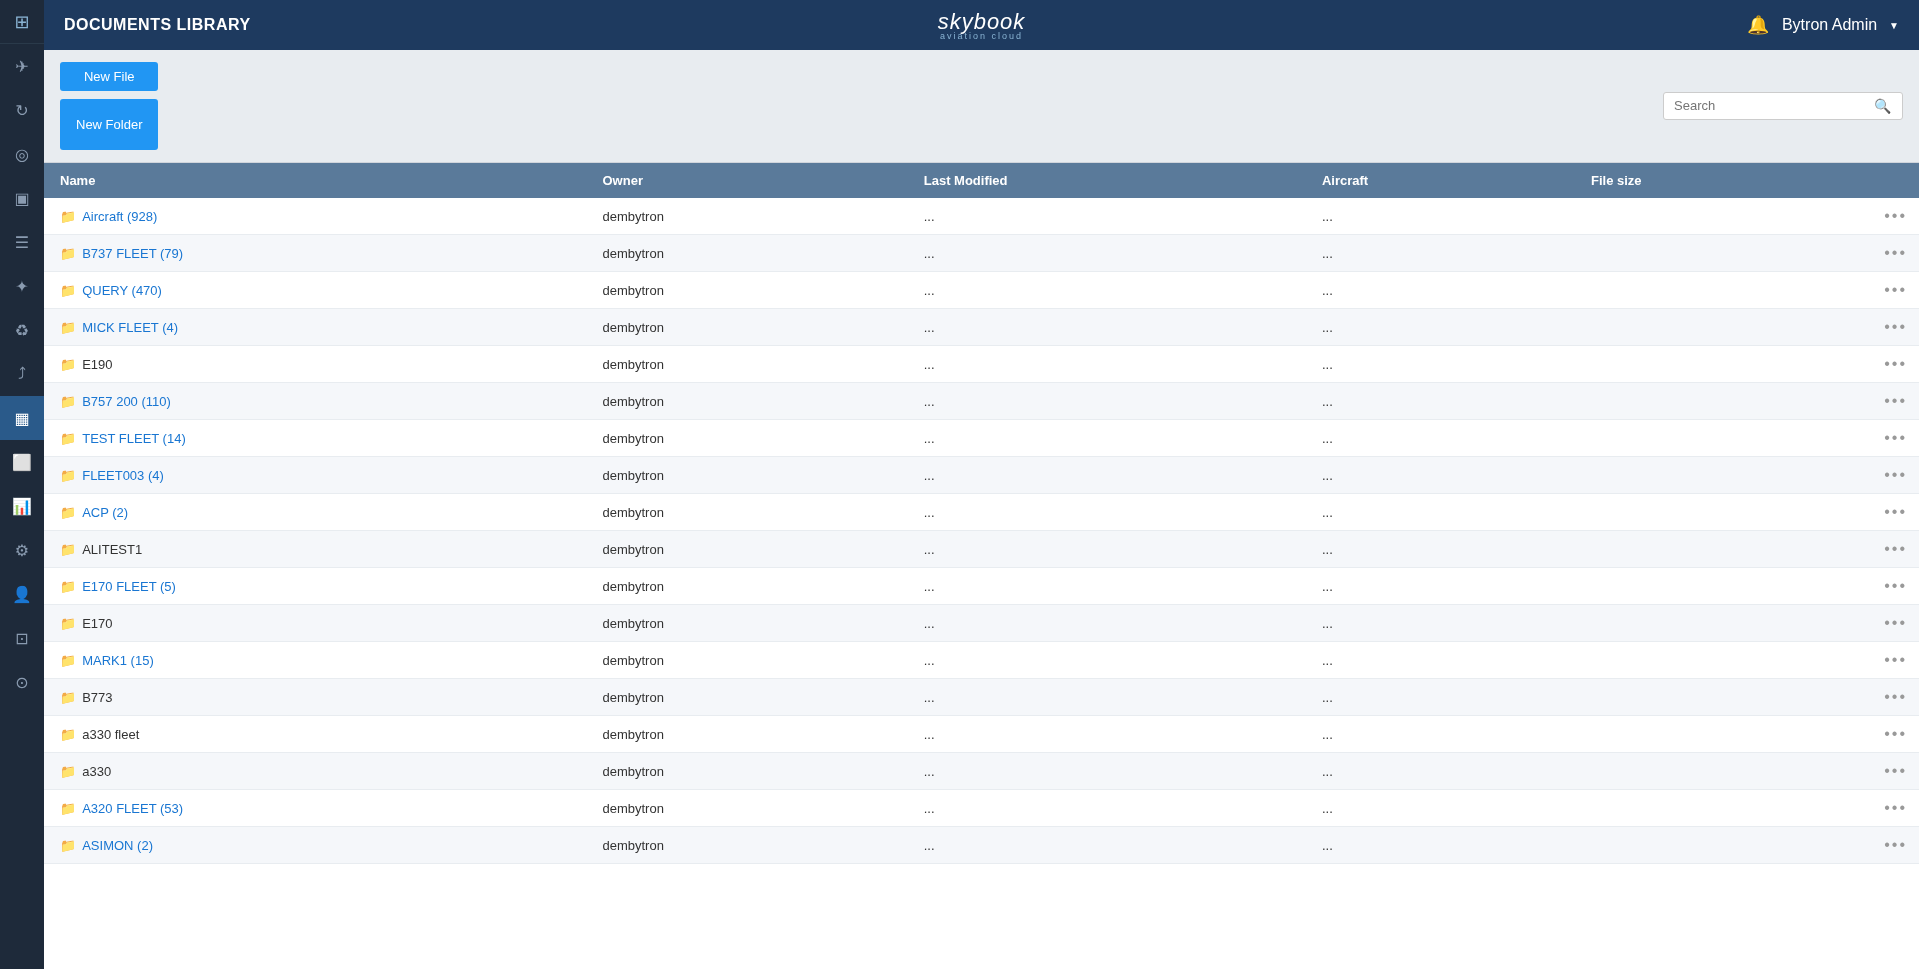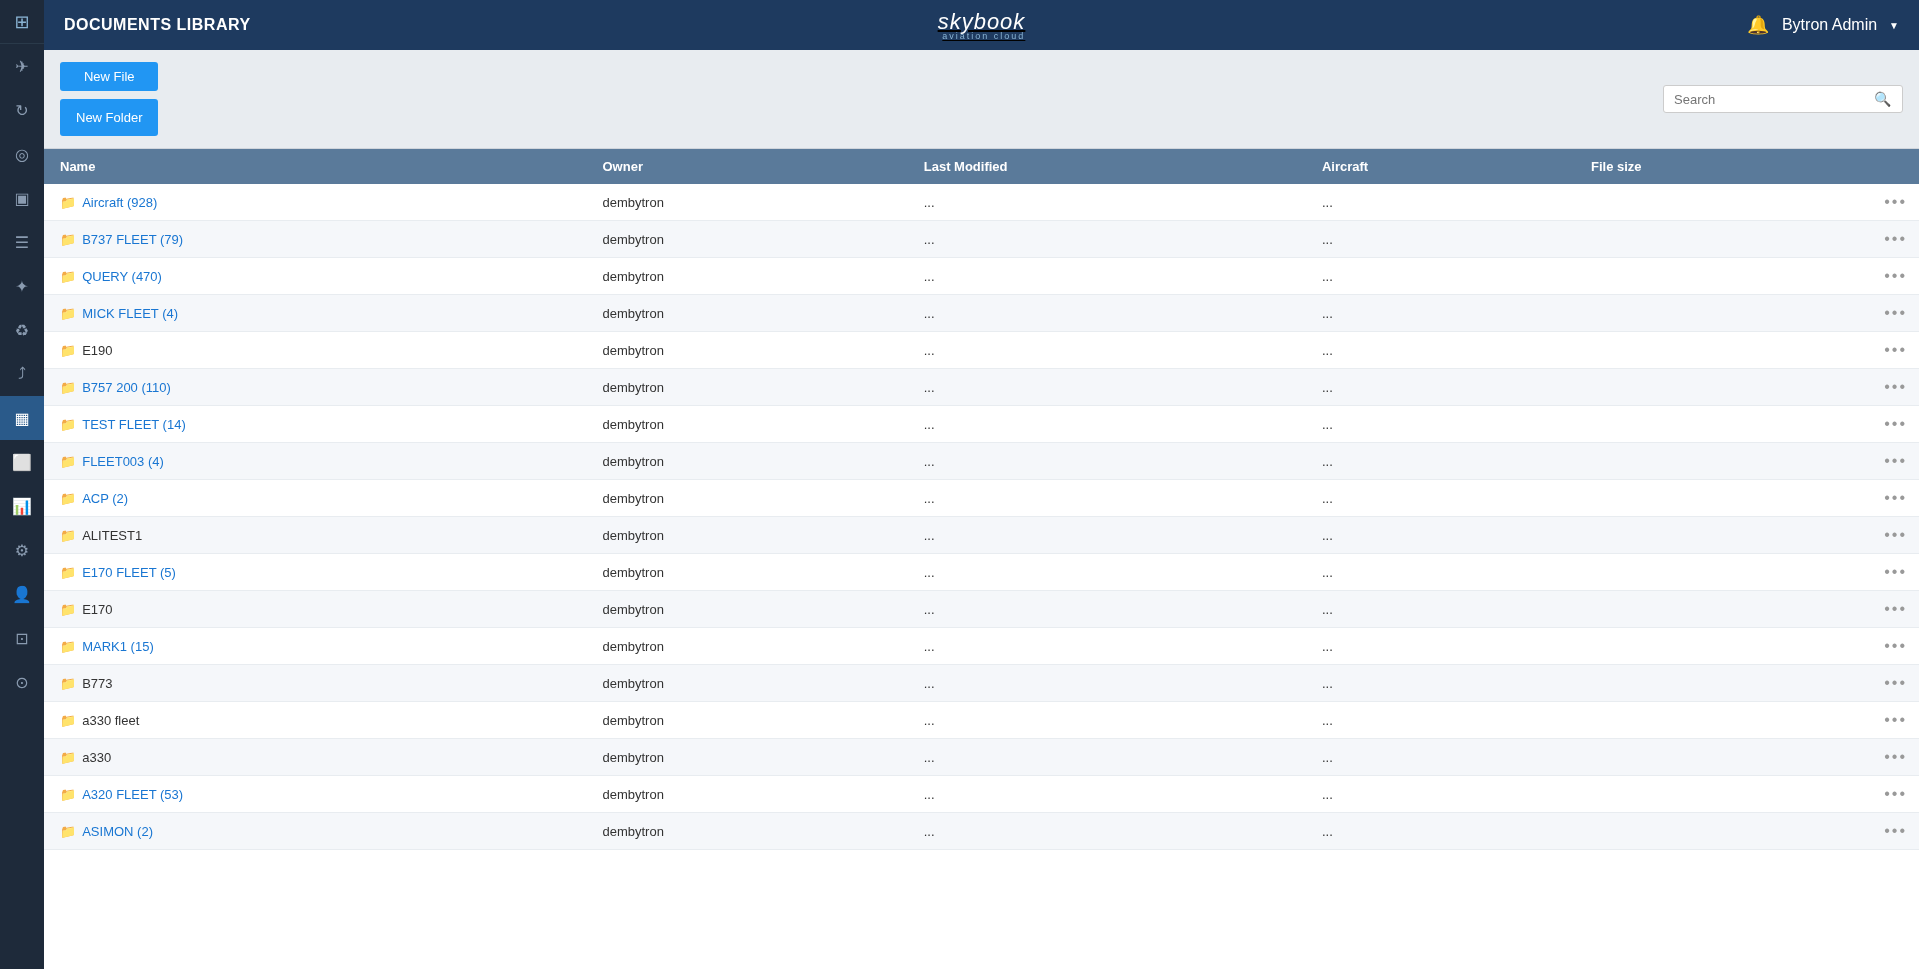--- a/index.html
+++ b/index.html
@@ -91,29 +91,29 @@
       padding: 7px 16px;
       border-radius: 3px;
       font-size: 13px;
       cursor: pointer;
       font-weight: 500;
     }
     .btn-new-folder {
       background: #2196F3;
       color: white;
       border: none;
-      padding: 11px 16px;
+      padding: 18px 16px;
       border-radius: 3px;
       font-size: 13px;
       cursor: pointer;
       font-weight: 500;
     }
     .search-box {
       display: flex;
-      align-items: center;
+      align-items: flex-start;
       background: white;
       border: 1px solid #ccc;
       border-radius: 3px;
       padding: 5px 10px;
       width: 240px;
     }
     .search-box input {
       border: none;
       outline: none;
       font-size: 13px;
@@ -257,21 +257,21 @@
   </div>
   <div class="sidebar-item">
     <span>⊙</span>
   </div>
 </div>
 
 <div class="main">
 
   <div class="header" style="position:relative;">
     <span class="header-title">DOCUMENTS LIBRARY</span>
-    <div style="position:absolute; left:50%; transform:translateX(-50%); text-align:right;text-decoration:underline;">
+    <div style="position:absolute; left:50%; transform:translateX(-50%); text-align:center;">
       <div class="logo-text">
         <em style="font-style:italic; font-weight:300; font-size:22px; color:white; letter-spacing:1px;">skybook</em>
         <span style="display:block; font-size:9px; color:#8ab4d4; letter-spacing:2px; font-style:normal; text-transform:lowercase; margin-top:-4px;">aviation cloud</span>
       </div>
     </div>
     <div class="header-right">
       <span class="bell-icon">🔔</span>
       <span class="user-name">Bytron Admin</span>
       <span class="chevron-icon">▼</span>
     </div>

